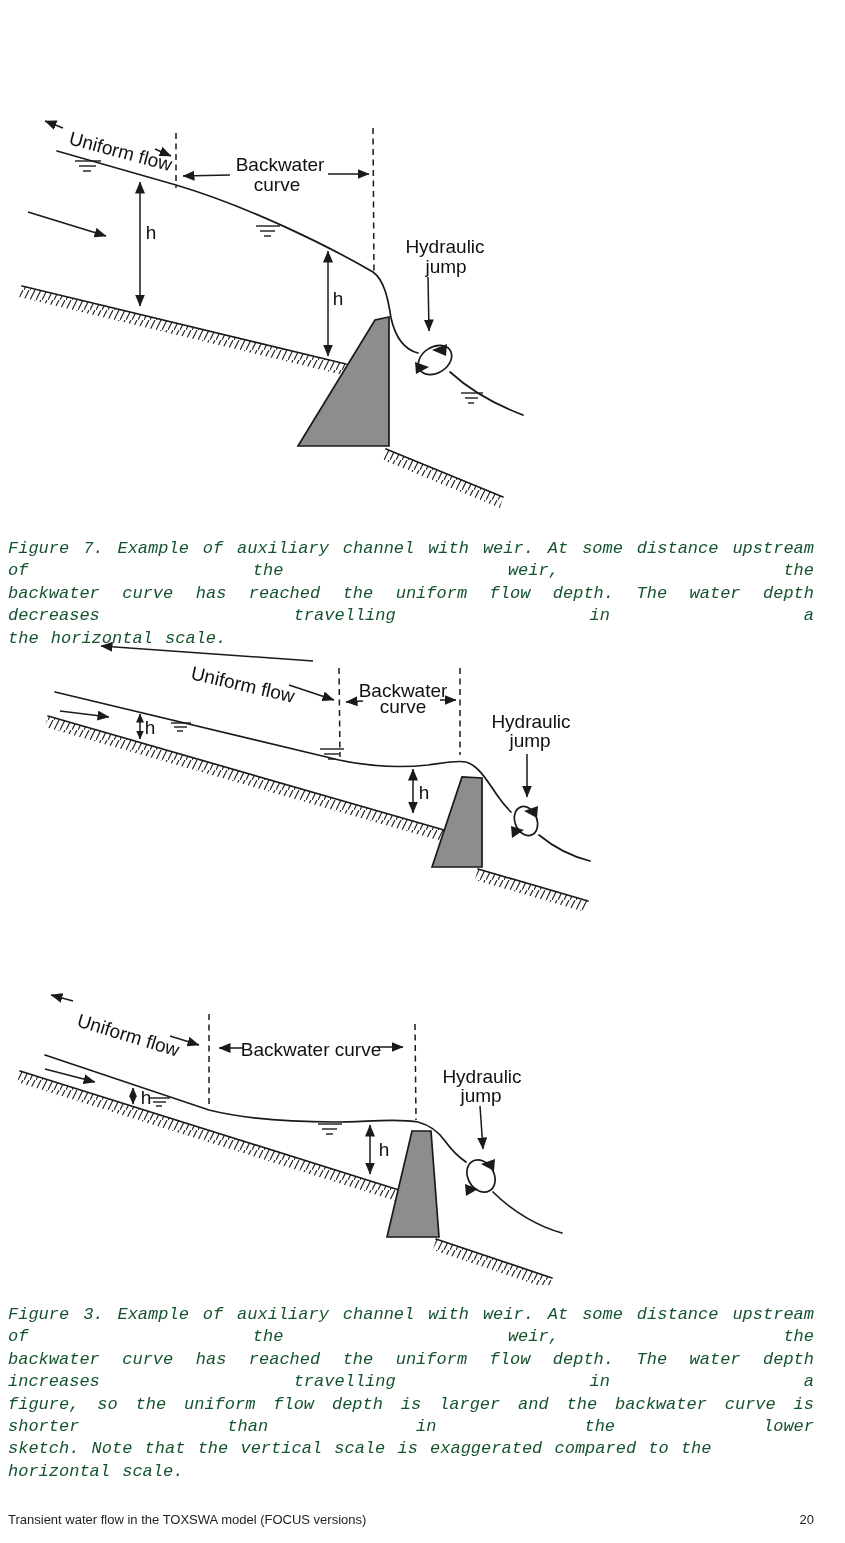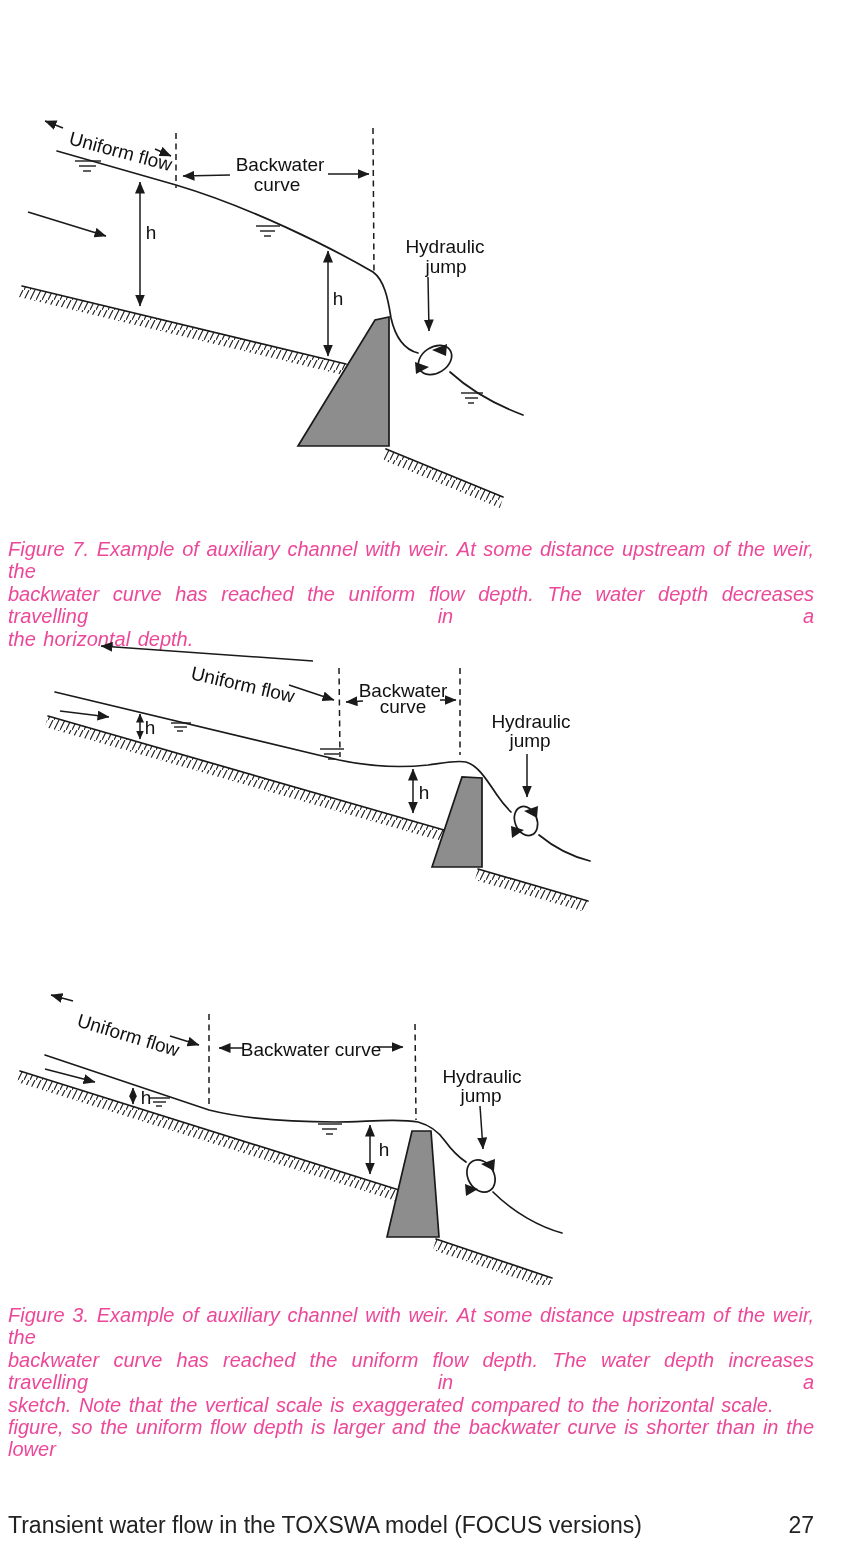--- a/index.html
+++ b/index.html
@@ -10,27 +10,27 @@
   .ln{stroke:#1a1a1a;stroke-width:1.7;fill:none;stroke-linecap:round;}
   .dash{stroke:#1a1a1a;stroke-width:1.5;fill:none;stroke-dasharray:6 4.5;}
   .arr{stroke:#1a1a1a;stroke-width:1.5;fill:none;}
   .weir{stroke:#1a1a1a;stroke-width:1.7;}
   .band{stroke:none;}
   .lbl{font-family:"Liberation Sans",sans-serif;font-size:19px;fill:#111;}
   .lblc{text-anchor:middle;}
   .wsym line{stroke:#1a1a1a;stroke-width:1.4;}
   .rollhead{fill:#1a1a1a;stroke:none;}
   
-  .caption{position:absolute;left:8px;width:806px;font-style:italic;font-size:20px;
-           line-height:22.4px;color:#ec4899;word-spacing:2px;}
+  .caption{position:absolute;left:8px;width:806px;font-style:italic;font-size:17px;
+           line-height:22.4px;color:#14532d;word-spacing:2px;font-family:Liberation Mono, monospace;}
   .cap-line{text-align:justify;text-align-last:justify;}
   .cap-line.last{text-align:left;text-align-last:left;}
   
   .footer{position:absolute;left:8px;top:1512px;width:806px;display:flex;
-          justify-content:space-between;align-items:baseline;font-size:23px;color:#222;}
+          justify-content:space-between;align-items:baseline;font-size:13px;color:#222;}
 </style>
 </head>
 <body>
 
 <div class="page">
 
   <svg class="fig" style="top:88px" width="845" height="422" viewBox="0 88 845 422">
     <defs>
       <marker id="ahA" viewBox="0 0 12 10" refX="11.5" refY="5" markerWidth="12" markerHeight="10" markerUnits="userSpaceOnUse" orient="auto-start-reverse">
         <path d="M0,0 L12,5 L0,10 Z" fill="#1a1a1a"></path>
@@ -89,21 +89,21 @@
     <text class="lbl lblc" x="277" y="191">curve</text>
     <text class="lbl lblc" x="445" y="253">Hydraulic</text>
     <text class="lbl lblc" x="446" y="273">jump</text>
     <text class="lbl lblc" x="151" y="239">h</text>
     <text class="lbl lblc" x="338" y="305">h</text>
   </svg>
 
   <div class="caption" style="top:538px">
     <div class="cap-line">Figure 7. Example of auxiliary channel with weir. At some distance upstream of the weir, the</div>
     <div class="cap-line">backwater curve has reached the uniform flow depth. The water depth decreases travelling in a</div>
-    <div class="cap-line last">the horizontal depth.</div>
+    <div class="cap-line last">the horizontal scale.</div>
   </div>
 
   <svg class="fig" style="top:635px" width="845" height="280" viewBox="0 635 845 280">
     <defs>
       <marker id="ahB" viewBox="0 0 12 10" refX="11.5" refY="5" markerWidth="12" markerHeight="10" markerUnits="userSpaceOnUse" orient="auto-start-reverse">
         <path d="M0,0 L12,5 L0,10 Z" fill="#1a1a1a"></path>
       </marker>
       <marker id="ahsB" viewBox="0 0 9 8" refX="8.5" refY="4" markerWidth="9" markerHeight="8" markerUnits="userSpaceOnUse" orient="auto-start-reverse">
         <path d="M0,0 L9,4 L0,8 Z" fill="#1a1a1a"></path>
       </marker>
@@ -216,22 +216,22 @@
     <text class="lbl lblc" x="311" y="1056">Backwater curve</text>
     <text class="lbl lblc" x="482" y="1083">Hydraulic</text>
     <text class="lbl lblc" x="481" y="1102">jump</text>
     <text class="lbl lblc" x="146" y="1104">h</text>
     <text class="lbl lblc" x="384" y="1156">h</text>
   </svg>
 
   <div class="caption" style="top:1304px">
     <div class="cap-line">Figure 3. Example of auxiliary channel with weir. At some distance upstream of the weir, the</div>
     <div class="cap-line">backwater curve has reached the uniform flow depth. The water depth increases travelling in a</div>
+    <div class="cap-line">figure, so the uniform flow depth is larger and the backwater curve is shorter than in the lower</div>
     <div class="cap-line last">sketch. Note that the vertical scale is exaggerated compared to the horizontal scale.</div>
-    <div class="cap-line">figure, so the uniform flow depth is larger and the backwater curve is shorter than in the lower</div>
   </div>
 
   <div class="footer">
     <span>Transient water flow in the TOXSWA model (FOCUS versions)</span>
-    <span>27</span>
+    <span>20</span>
   </div>
 
 </div>
 
 </body></html>

